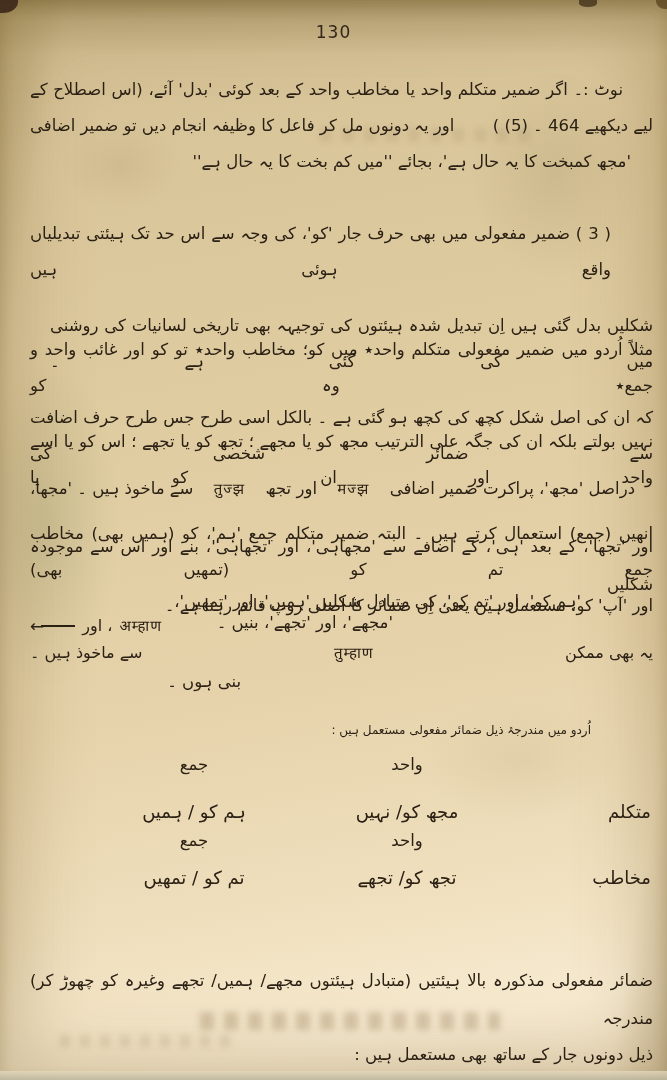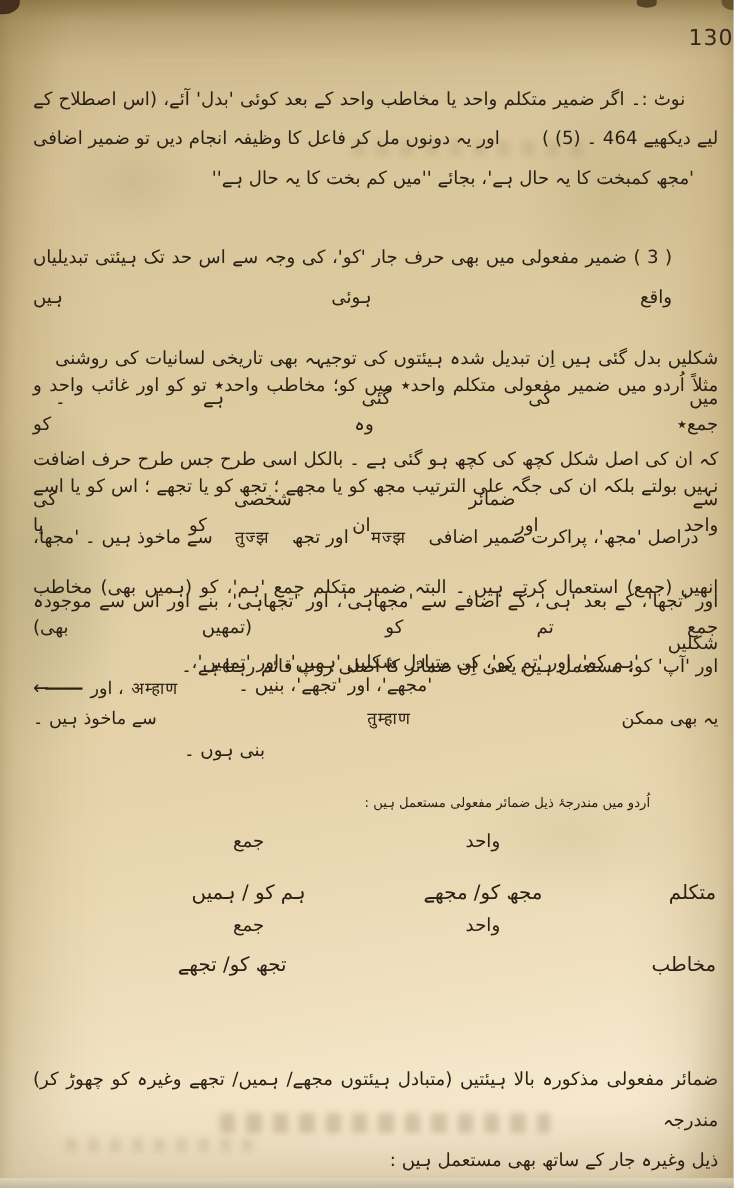--- a/index.html
+++ b/index.html
@@ -11,35 +11,35 @@
       linear-gradient(100deg, rgba(120,98,45,.22) 0%, rgba(0,0,0,0) 8%, rgba(0,0,0,0) 93%, rgba(120,98,45,.25) 100%),
       linear-gradient(170deg,#cdb98c 0%,#d9c59a 14%,#dfcca1 38%,#e6d3ab 62%,#efdfbd 80%,#f7ead0 92%,#f2e3c8 100%);
     color:#2b2014;
   }
   .vignette{position:absolute;inset:0;pointer-events:none;
     box-shadow:inset 0 0 70px 22px rgba(125,98,45,.30), inset 0 0 12px 3px rgba(100,75,30,.18);}
   .abs{position:absolute;left:30px;right:14px;direction:rtl;}
   .uline{font-size:16.5px;line-height:36px;white-space:nowrap;}
   .just{white-space:normal;text-align:justify;text-align-last:justify;margin-top:20px;}
   .rstart{text-align:right;}
-  .pageno{position:absolute;top:22px;left:0;right:0;text-align:right;
-    font-size:20px;letter-spacing:1px;color:#33261a;direction:ltr;}
+  .pageno{position:absolute;top:22px;left:0;right:0;text-align:center;
+    font-size:17px;letter-spacing:1px;color:#33261a;direction:ltr;}
   .flexline{display:flex;justify-content:space-between;align-items:baseline;font-size:16.5px;line-height:36px;}
   .dev{direction:ltr;unicode-bidi:isolate;font-size:15px;letter-spacing:1px;}
   .ghost{position:absolute;filter:blur(3px);pointer-events:none;}
   .stain{position:absolute;border-radius:50%;pointer-events:none;}
   .corner-tl{position:absolute;top:0;left:0;width:18px;height:13px;background:#3a2418;border-radius:0 0 85% 0;opacity:.88;}
   .top-mark{position:absolute;top:0;left:579px;width:18px;height:7px;background:#43331d;border-radius:0 0 50% 50%;opacity:.8;}
   .corner-tr{position:absolute;top:0;right:0;width:11px;height:9px;background:#57431f;border-radius:0 0 0 85%;opacity:.75;}
   .bottom-edge{position:absolute;bottom:0;left:0;right:0;height:9px;
     background:linear-gradient(#e4d9bd,#bdb8a2);opacity:.8;}
   .arrowgrp{display:flex;direction:ltr;align-items:center;}
   .arrowhead{font-size:17px;line-height:1;}
   .shaft{display:inline-block;width:34px;height:0;border-top:2px solid #2b2014;margin-left:-3px;}
-  .trow{display:flex;direction:ltr;position:absolute;left:0;right:0;padding-left:112px;padding-right:16px;
+  .trow{display:flex;direction:ltr;position:absolute;left:0;right:0;padding-left:80px;padding-right:16px;
     font-size:18px;line-height:40px;}
   .col-plur{width:228px;text-align:center;direction:rtl;}
   .col-sing{width:198px;text-align:center;direction:rtl;}
   .col-label{flex:1;text-align:right;direction:rtl;padding-left:2px;padding-right:0;}
   .thead{font-size:16.5px;line-height:30px;}
 </style>
 </head>
 <body>
 
 <div class="page">
@@ -117,31 +117,32 @@
     <div class="uline rstart" style="padding-right:62px;font-size:12px;">اُردو میں مندرجۂ ذیل ضمائر مفعولی مستعمل ہیں :</div>
   </div>
 
   <div class="trow thead" style="top:750px;">
     <div class="col-plur">جمع</div>
     <div class="col-sing">واحد</div>
     <div class="col-label"></div>
   </div>
   <div class="trow" style="top:792px;justify-content:flex-end;">
     <div class="col-plur">ہم کو / ہمیں</div>
-    <div class="col-sing">مجھ کو/ مجھے</div>
+    <div class="col-sing">مجھ کو/ نہیں</div>
     <div class="col-label">متکلم</div>
   </div>
   <div class="trow thead" style="top:826px;">
     <div class="col-plur">جمع</div>
     <div class="col-sing">واحد</div>
     <div class="col-label"></div>
   </div>
   <div class="trow" style="top:858px;">
+    <div class="col-plur">تم کو / تمھیں</div>
     <div class="col-sing">تجھ کو/ تجھے</div>
     <div class="col-label">مخاطب</div>
   </div>
 
   <div class="abs" style="top:942px;">
     <div class="uline just" style="line-height:38px;">ضمائر مفعولی مذکورہ بالا ہیئتیں (متبادل ہیئتوں مجھے/ ہمیں/ تجھے وغیرہ کو چھوڑ کر) مندرجہ</div>
-    <div class="uline rstart" style="line-height:34px;">ذیل وغیرہ جار کے ساتھ بھی مستعمل ہیں :</div>
+    <div class="uline rstart" style="line-height:34px;">ذیل دونوں جار کے ساتھ بھی مستعمل ہیں :</div>
   </div>
 
 </div>
 
 </body></html>

